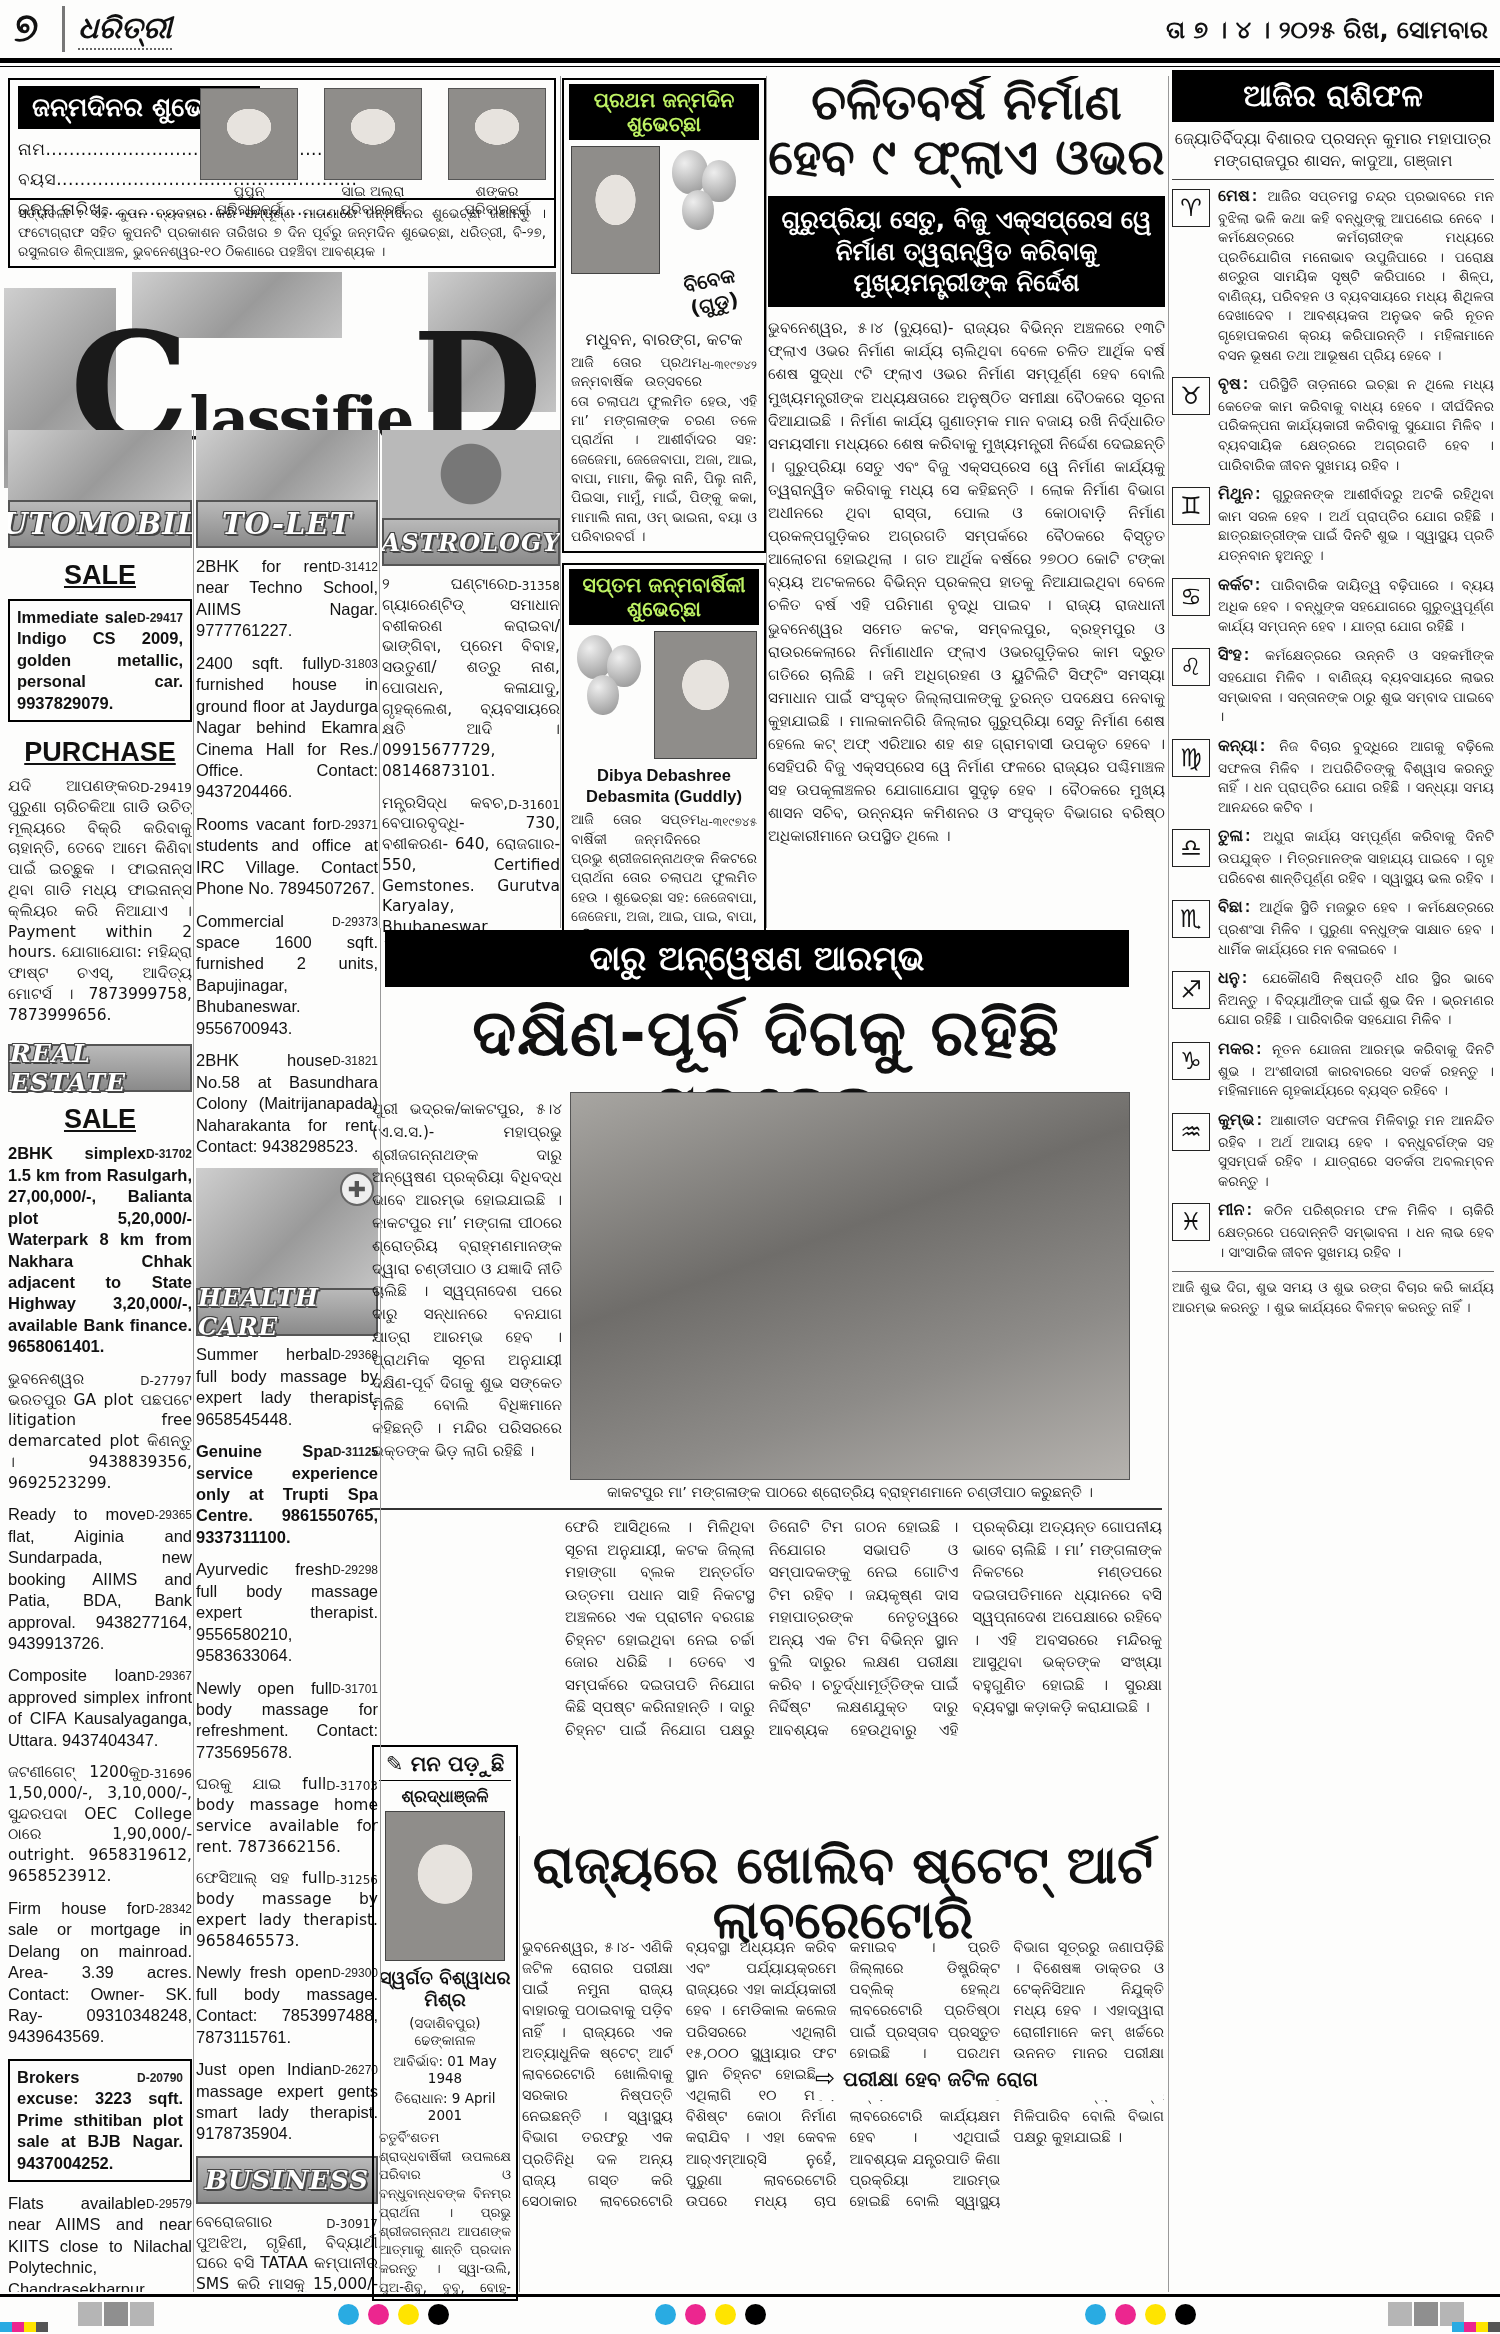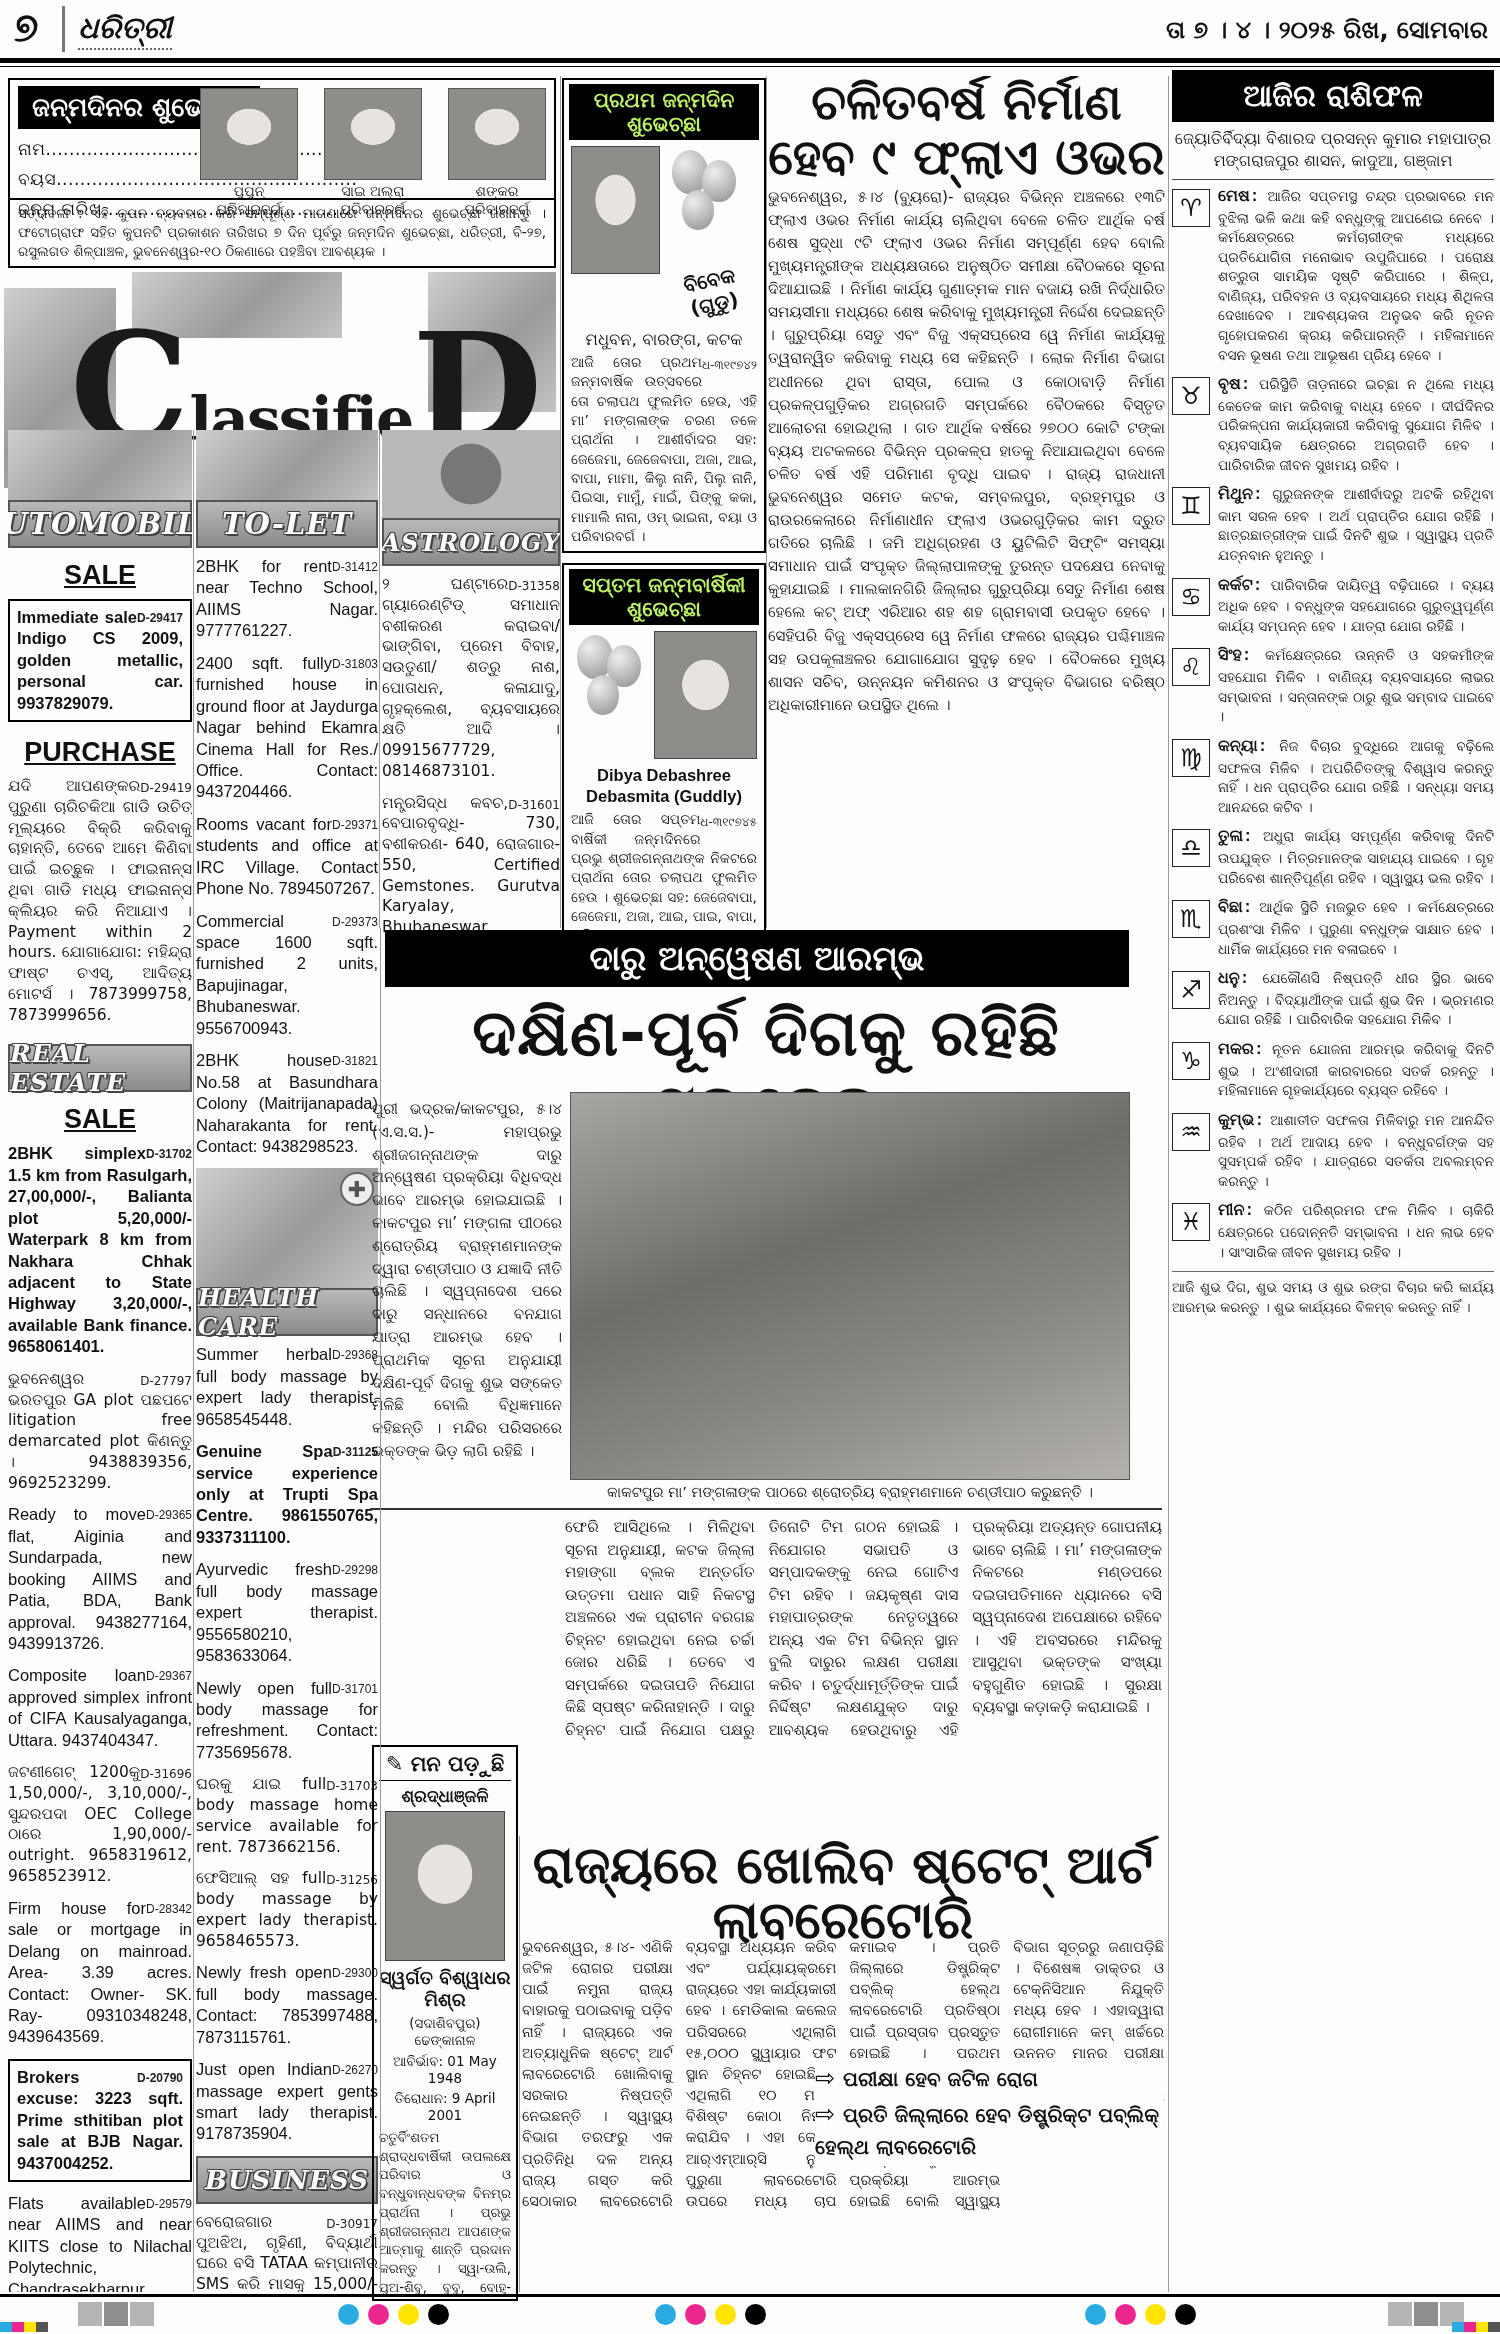--- a/index.html
+++ b/index.html
@@ -276,20 +276,21 @@
       <div class="bday-msg"><span class="code">ଧ-୩୧୯୭୪୫</span><span>ଆଜି ତୋର ସପ୍ତମ ବାର୍ଷିକୀ ଜନ୍ମଦିନରେ ପ୍ରଭୁ ଶ୍ରୀଜଗନ୍ନାଥଙ୍କ ନିକଟରେ ପ୍ରାର୍ଥନା ତୋର ଚଲାପଥ ଫୁଲମିତ ହେଉ । ଶୁଭେଚ୍ଛା ସହ: ଜେଜେବାପା, ଜେଜେମା, ଅଜା, ଆଇ, ପାଇ, ବାପା, ମମି, ବାଲୁଦାଦା, ସନ୍ତୁମାମୁ ଓ ପରିବାରବର୍ଗ ।</span></div>
     </div>
 
   </div>
 
   <div class="flyover">
     <div class="fly-head">
       <span>ଚଳିତବର୍ଷ ନିର୍ମାଣ</span><br>
       <span>ହେବ ୯ ଫ୍ଲାଏ ଓଭର</span>
     </div>
+    <div class="fly-sub">ଗୁରୁପ୍ରିୟା ସେତୁ, ବିଜୁ ଏକ୍ସପ୍ରେସ ୱେ ନିର୍ମାଣ ତ୍ୱରାନ୍ୱିତ କରିବାକୁ ମୁଖ୍ୟମନ୍ତ୍ରୀଙ୍କ ନିର୍ଦ୍ଦେଶ</div>
     <p class="fly-body">ଭୁବନେଶ୍ୱର, ୫।୪ (ବ୍ୟୁରୋ)- ରାଜ୍ୟର ବିଭିନ୍ନ ଅଞ୍ଚଳରେ ୧୩ଟି ଫ୍ଲାଏ ଓଭର ନିର୍ମାଣ କାର୍ଯ୍ୟ ଚାଲିଥିବା ବେଳେ ଚଳିତ ଆର୍ଥିକ ବର୍ଷ ଶେଷ ସୁଦ୍ଧା ୯ଟି ଫ୍ଲାଏ ଓଭର ନିର୍ମାଣ ସମ୍ପୂର୍ଣ୍ଣ ହେବ ବୋଲି ମୁଖ୍ୟମନ୍ତ୍ରୀଙ୍କ ଅଧ୍ୟକ୍ଷତାରେ ଅନୁଷ୍ଠିତ ସମୀକ୍ଷା ବୈଠକରେ ସୂଚନା ଦିଆଯାଇଛି । ନିର୍ମାଣ କାର୍ଯ୍ୟ ଗୁଣାତ୍ମକ ମାନ ବଜାୟ ରଖି ନିର୍ଦ୍ଧାରିତ ସମୟସୀମା ମଧ୍ୟରେ ଶେଷ କରିବାକୁ ମୁଖ୍ୟମନ୍ତ୍ରୀ ନିର୍ଦ୍ଦେଶ ଦେଇଛନ୍ତି । ଗୁରୁପ୍ରିୟା ସେତୁ ଏବଂ ବିଜୁ ଏକ୍ସପ୍ରେସ ୱେ ନିର୍ମାଣ କାର୍ଯ୍ୟକୁ ତ୍ୱରାନ୍ୱିତ କରିବାକୁ ମଧ୍ୟ ସେ କହିଛନ୍ତି । ଲୋକ ନିର୍ମାଣ ବିଭାଗ ଅଧୀନରେ ଥିବା ରାସ୍ତା, ପୋଲ ଓ କୋଠାବାଡ଼ି ନିର୍ମାଣ ପ୍ରକଳ୍ପଗୁଡ଼ିକର ଅଗ୍ରଗତି ସମ୍ପର୍କରେ ବୈଠକରେ ବିସ୍ତୃତ ଆଲୋଚନା ହୋଇଥିଲା । ଗତ ଆର୍ଥିକ ବର୍ଷରେ ୨୭୦୦ କୋଟି ଟଙ୍କା ବ୍ୟୟ ଅଟକଳରେ ବିଭିନ୍ନ ପ୍ରକଳ୍ପ ହାତକୁ ନିଆଯାଇଥିବା ବେଳେ ଚଳିତ ବର୍ଷ ଏହି ପରିମାଣ ବୃଦ୍ଧି ପାଇବ । ରାଜ୍ୟ ରାଜଧାନୀ ଭୁବନେଶ୍ୱର ସମେତ କଟକ, ସମ୍ବଲପୁର, ବ୍ରହ୍ମପୁର ଓ ରାଉରକେଲାରେ ନିର୍ମାଣାଧୀନ ଫ୍ଲାଏ ଓଭରଗୁଡ଼ିକର କାମ ଦ୍ରୁତ ଗତିରେ ଚାଲିଛି । ଜମି ଅଧିଗ୍ରହଣ ଓ ୟୁଟିଲିଟି ସିଫ୍ଟିଂ ସମସ୍ୟା ସମାଧାନ ପାଇଁ ସଂପୃକ୍ତ ଜିଲ୍ଲାପାଳଙ୍କୁ ତୁରନ୍ତ ପଦକ୍ଷେପ ନେବାକୁ କୁହାଯାଇଛି । ମାଲକାନଗିରି ଜିଲ୍ଲାର ଗୁରୁପ୍ରିୟା ସେତୁ ନିର୍ମାଣ ଶେଷ ହେଲେ କଟ୍ ଅଫ୍ ଏରିଆର ଶହ ଶହ ଗ୍ରାମବାସୀ ଉପକୃତ ହେବେ । ସେହିପରି ବିଜୁ ଏକ୍ସପ୍ରେସ ୱେ ନିର୍ମାଣ ଫଳରେ ରାଜ୍ୟର ପଶ୍ଚିମାଞ୍ଚଳ ସହ ଉପକୂଳାଞ୍ଚଳର ଯୋଗାଯୋଗ ସୁଦୃଢ଼ ହେବ । ବୈଠକରେ ମୁଖ୍ୟ ଶାସନ ସଚିବ, ଉନ୍ନୟନ କମିଶନର ଓ ସଂପୃକ୍ତ ବିଭାଗର ବରିଷ୍ଠ ଅଧିକାରୀମାନେ ଉପସ୍ଥିତ ଥିଲେ ।</p>
   </div>
 
   <div class="horo">
     <div class="horo-title">ଆଜିର ରାଶିଫଳ</div>
     <div class="horo-by">
       <span>ଜ୍ୟୋତିର୍ବିଦ୍ୟା ବିଶାରଦ ପ୍ରସନ୍ନ କୁମାର ମହାପାତ୍ର</span><br>
       <span>ମଙ୍ଗରାଜପୁର ଶାସନ, କାଦୁଆ, ଗଞ୍ଜାମ</span>
     </div>
     <div class="sign">
@@ -359,21 +360,20 @@
     <div class="mem-line">(ସଦାଶିବପୁର) ଢେଙ୍କାନାଳ</div>
     <div class="mem-line">ଆବିର୍ଭାବ: 01 May 1948</div>
     <div class="mem-line">ତିରୋଧାନ: 9 April 2001</div>
     <div class="mem-msg">ଚତୁର୍ବିଂଶତମ ଶ୍ରାଦ୍ଧବାର୍ଷିକୀ ଉପଲକ୍ଷେ ପରିବାର ଓ ବନ୍ଧୁବାନ୍ଧବଙ୍କ ବିନମ୍ର ପ୍ରାର୍ଥନା । ପ୍ରଭୁ ଶ୍ରୀଜଗନ୍ନାଥ ଆପଣଙ୍କ ଆତ୍ମାକୁ ଶାନ୍ତି ପ୍ରଦାନ କରନ୍ତୁ । ସ୍ୱା-ଉଲି, ପୁଅ-ଶିବୁ, ବୁବୁ, ବୋହୂ-ସୋନି, ସୋନାଲି, ଝିଅ- ଓ ପରିବାରବର୍ଗ ।</div>
   </div>
 
   <div class="lab-head">ରାଜ୍ୟରେ ଖୋଲିବ ଷ୍ଟେଟ୍ ଆର୍ଟ ଲାବରେଟୋରି</div>
   <div class="lab-body">ଭୁବନେଶ୍ୱର, ୫।୪- ଏଣିକି ଜଟିଳ ରୋଗର ପରୀକ୍ଷା ପାଇଁ ନମୁନା ରାଜ୍ୟ ବାହାରକୁ ପଠାଇବାକୁ ପଡ଼ିବ ନାହିଁ । ରାଜ୍ୟରେ ଏକ ଅତ୍ୟାଧୁନିକ ଷ୍ଟେଟ୍ ଆର୍ଟ ଲାବରେଟୋରି ଖୋଲିବାକୁ ସରକାର ନିଷ୍ପତ୍ତି ନେଇଛନ୍ତି । ସ୍ୱାସ୍ଥ୍ୟ ବିଭାଗ ତରଫରୁ ଏକ ପ୍ରତିନିଧି ଦଳ ଅନ୍ୟ ରାଜ୍ୟ ଗସ୍ତ କରି ସେଠାକାର ଲାବରେଟୋରି ବ୍ୟବସ୍ଥା ଅଧ୍ୟୟନ କରିବ ଏବଂ ପର୍ଯ୍ୟାୟକ୍ରମେ ରାଜ୍ୟରେ ଏହା କାର୍ଯ୍ୟକାରୀ ହେବ । ମେଡିକାଲ କଲେଜ ପରିସରରେ ଏଥିଲାଗି ୧୫,୦୦୦ ସ୍କ୍ୱାୟାର ଫୁଟ୍ ସ୍ଥାନ ଚିହ୍ନଟ ହୋଇଛି । ଏଥିଲାଗି ୧୦ ମହଲା ବିଶିଷ୍ଟ କୋଠା ନିର୍ମାଣ କରାଯିବ । ଏହା କେବଳ ଆର୍‌ଏମ୍‌ଆର୍‌ସି ନୁହେଁ, ପୁରୁଣା ଲାବରେଟୋରି ଉପରେ ମଧ୍ୟ ଚାପ କମାଇବ । ପ୍ରତି ଜିଲ୍ଲାରେ ଡିଷ୍ଟ୍ରିକ୍ଟ ପବ୍ଲିକ୍ ହେଲ୍ଥ ଲାବରେଟୋରି ପ୍ରତିଷ୍ଠା ପାଇଁ ପ୍ରସ୍ତାବ ପ୍ରସ୍ତୁତ ହୋଇଛି । ପ୍ରଥମ ପର୍ଯ୍ୟାୟରେ ୧୦ଟି ଜିଲ୍ଲାରେ ଏହି ଲାବରେଟୋରି କାର୍ଯ୍ୟକ୍ଷମ ହେବ । ଏଥିପାଇଁ ଆବଶ୍ୟକ ଯନ୍ତ୍ରପାତି କିଣା ପ୍ରକ୍ରିୟା ଆରମ୍ଭ ହୋଇଛି ବୋଲି ସ୍ୱାସ୍ଥ୍ୟ ବିଭାଗ ସୂତ୍ରରୁ ଜଣାପଡ଼ିଛି । ବିଶେଷଜ୍ଞ ଡାକ୍ତର ଓ ଟେକ୍ନିସିଆନ ନିଯୁକ୍ତି ମଧ୍ୟ ହେବ । ଏହାଦ୍ୱାରା ରୋଗୀମାନେ କମ୍ ଖର୍ଚ୍ଚରେ ଉନ୍ନତ ମାନର ପରୀକ୍ଷା ସୁବିଧା ପାଇପାରିବେ । ରିପୋର୍ଟ ମଧ୍ୟ ଶୀଘ୍ର ମିଳିପାରିବ ବୋଲି ବିଭାଗ ପକ୍ଷରୁ କୁହାଯାଇଛି ।</div>
   <div class="bullets">
     <div><span class="arr">⇨</span><span>ପରୀକ୍ଷା ହେବ ଜଟିଳ ରୋଗ</span></div>
-    <div><span class="arr">⇨</span><span>ପ୍ରତି ଜିଲ୍ଲାରେ ହେବ ଡିଷ୍ଟ୍ରିକ୍ଟ ପବ୍ଲିକ୍ ହେଲ୍ଥ ଲାବରେଟୋରି</span></div>
   </div>
 
   <div class="vline" style="left:193px; top:430px; height:1862px;"></div>
   <div class="vline" style="left:379px; top:430px; height:498px;"></div>
   <div class="vline" style="left:560px; top:76px; height:852px;"></div>
   <div class="vline" style="left:766px; top:76px; height:852px;"></div>
   <div class="vline" style="left:1168px; top:76px; height:2216px;"></div>
   <div class="vline" style="left:380px; top:928px; height:1364px;"></div>
   <div class="vline" style="left:519px; top:1836px; height:456px;"></div>
 

